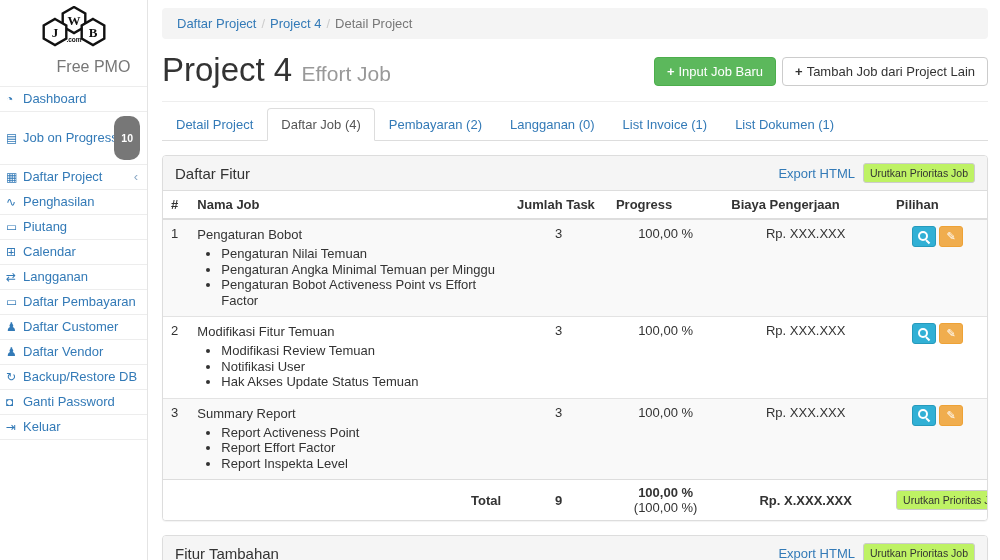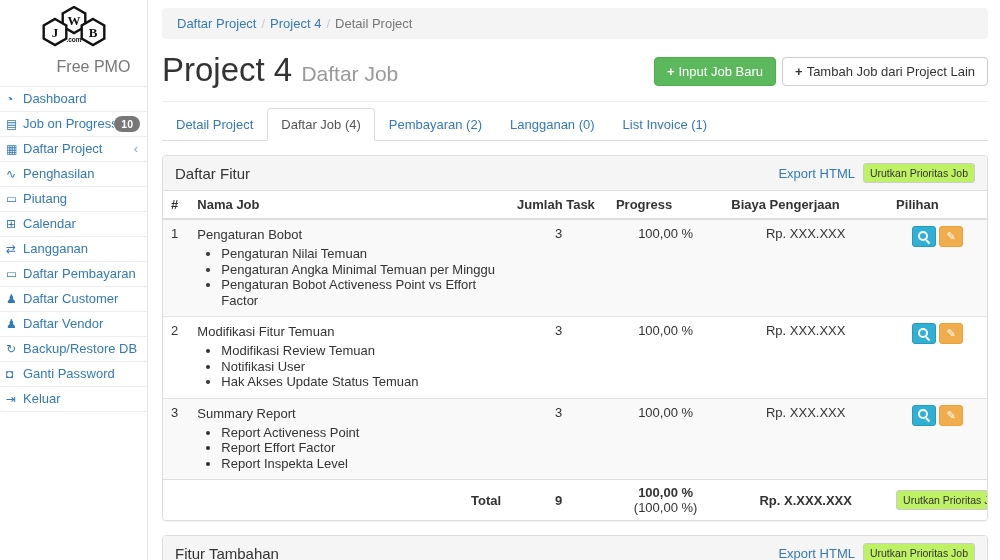--- a/index.html
+++ b/index.html
@@ -11,21 +11,21 @@
   .sidebar { width:148px; min-width:148px; background:#fff; border-right:1px solid #e4e4e4; }
   .logo-wrap { text-align:center; padding-top:6px; }
   .brand { text-align:center; color:#777; font-size:16px; margin:2px 0 10px;padding-left:40px; }
   .menu { list-style:none; border-top:1px solid #ededed; }
   .menu-item { display:flex; align-items:center; padding:4px 7px 4px 6px;
     border-bottom:1px solid #ededed; color:#337ab7; font-size:13px; line-height:16px;
     cursor:pointer; white-space:nowrap; }
   .mi-icon { width:17px; font-size:12px; color:#337ab7; flex:0 0 17px; text-align:left; }
   .mi-label { flex:1 1 auto; overflow:hidden; }
   .badge { background:#777; color:#fff; font-size:10.5px; font-weight:bold;
-    border-radius:10px; padding:2px 7px; line-height:12px; }
+    border-radius:10px; padding:16px 7px; line-height:12px; }
   .chev { color:#8aa8c5; font-size:13px; padding-right:2px; }
 
   
   .main { flex:1 1 auto; padding:8px 12px 9px 14px; }
 
   .breadcrumb { background:#f4f4f4; border-radius:4px; padding:8px 15px; font-size:13px;
     color:#777; margin-bottom:6px; }
   .breadcrumb a { color:#337ab7; text-decoration:none; cursor:pointer; }
   .bc-sep { color:#ccc; padding:0 5px; }
 
@@ -164,39 +164,40 @@
       </ul>
   </aside>
 
   <main class="main">
 
     <div class="breadcrumb">
       <a>Daftar Project</a><span class="bc-sep">/</span><a>Project 4</a><span class="bc-sep">/</span><span>Detail Project</span>
     </div>
 
     <div class="page-header">
-      <h1><span>Project 4</span> <small>Daftar Job</small></h1>
+      <h1><span>Project 4</span> <small>Effort Job</small></h1>
       <div class="header-buttons">
         <button class="btn btn-success">
           <span class="btn-plus">+</span>
           <span>Input Job Baru</span>
         </button>
         <button class="btn btn-default">
           <span class="btn-plus">+</span>
           <span>Tambah Job dari Project Lain</span>
         </button>
       </div>
     </div>
 
     <div class="tabs">
         <a class="tab">Detail Project</a>
         <a class="tab active">Daftar Job (4)</a>
         <a class="tab">Pembayaran (2)</a>
         <a class="tab">Langganan (0)</a>
         <a class="tab">List Invoice (1)</a>
+        <a class="tab">List Dokumen (1)</a>
       </div>
 
     <section class="panel">
       <div class="panel-heading">
         <span class="panel-title">Daftar Fitur</span>
         <span class="panel-tools">
           <a class="export-link">Export HTML</a>
           <button class="btn-xs-default">Urutkan Prioritas Job</button>
         </span>
       </div>

